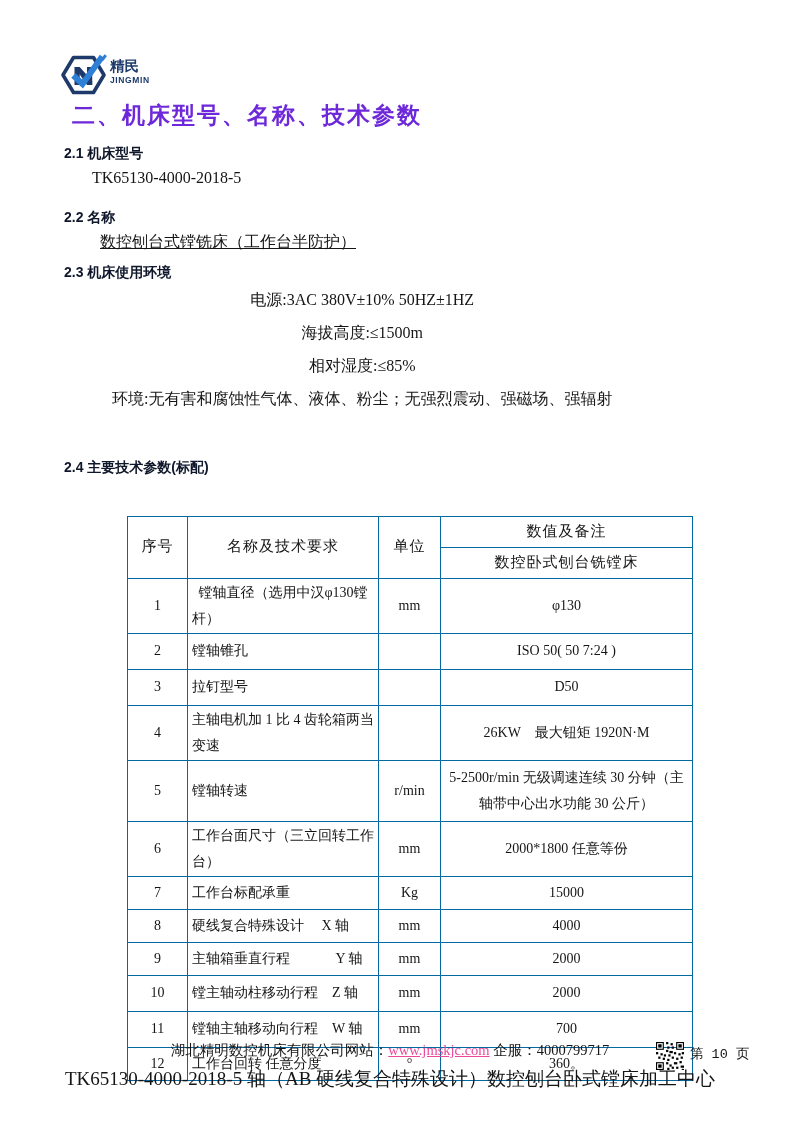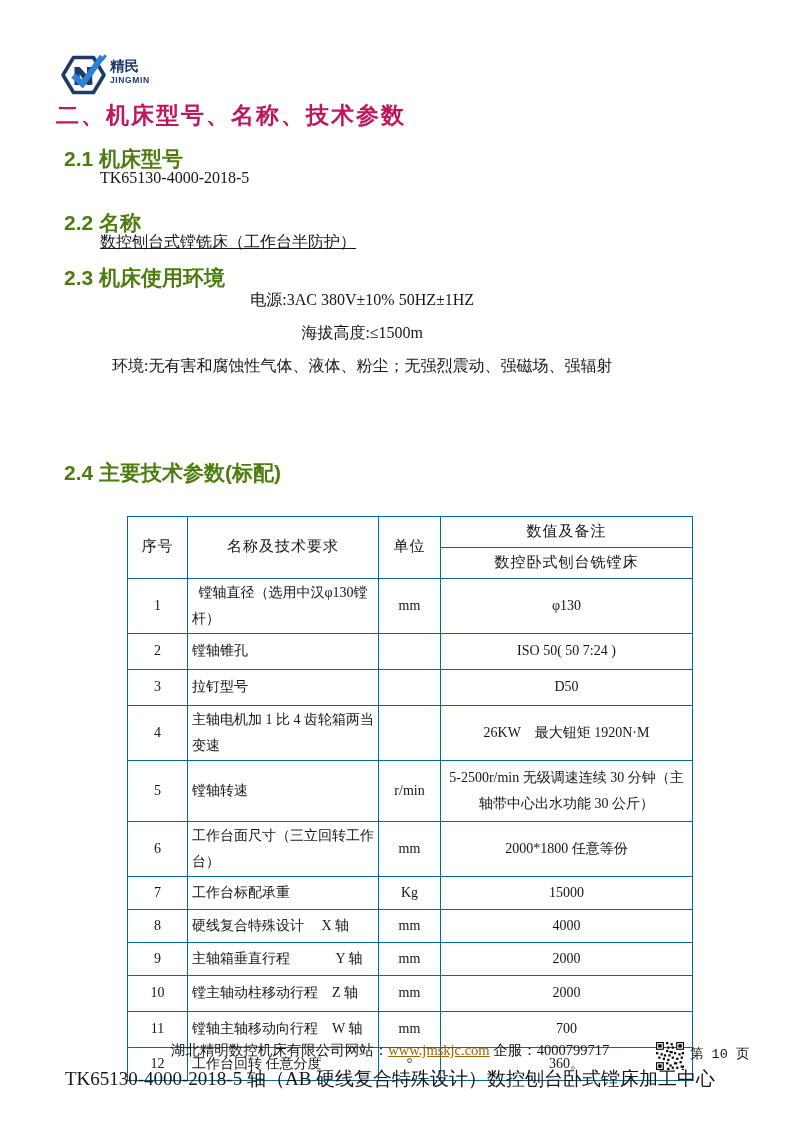--- a/index.html
+++ b/index.html
@@ -6,29 +6,29 @@
   body{
     width:800px;height:1131px;background:#ffffff;position:relative;
     font-family:"Liberation Serif","DejaVu Serif",serif;color:#151515;
     overflow:hidden;
   }
   .abs{position:absolute;}
   
   .logo{left:60px;top:52px;width:130px;height:48px;}
   
   .doc-title{
-    left:56px;top:100px;font-family:"Liberation Sans","DejaVu Sans",sans-serif;
-    font-weight:700;font-size:23px;letter-spacing:2px;color:#be185d;white-space:nowrap;
+    left:72px;top:100px;font-family:"Liberation Sans","DejaVu Sans",sans-serif;
+    font-weight:700;font-size:23px;letter-spacing:2px;color:#6d28d9;white-space:nowrap;
   }
   .sec-head{
     font-family:"Liberation Sans","DejaVu Sans",sans-serif;font-weight:700;
-    font-size:21px;color:#4d7c0f;white-space:nowrap;
+    font-size:14px;color:#0f172a;white-space:nowrap;
   }
   .sec-body{font-size:16px;white-space:nowrap;}
-  .s21h{left:64px;top:145px;} .s21b{left:100px;top:169px;}
+  .s21h{left:64px;top:145px;} .s21b{left:92px;top:169px;}
   .s22h{left:64px;top:209px;} .s22b{left:100px;top:232px;text-decoration:underline;}
   .s23h{left:64px;top:264px;}
   .env-list{left:112px;top:283px;font-size:16px;text-align:center;}
   .env-item{height:33px;line-height:33px;white-space:nowrap;}
   .s24h{left:64px;top:459px;}
   
   .tbl-wrap{left:127px;top:516px;}
   table.spec{border-collapse:collapse;table-layout:fixed;width:565px;background:#fff;}
   table.spec td{
     border:1px solid #0369a1;font-size:14px;text-align:center;vertical-align:middle;
@@ -67,20 +67,21 @@
 <div class="abs sec-head s21h">2.1 机床型号</div>
 <div class="abs sec-body s21b">TK65130-4000-2018-5</div>
 
 <div class="abs sec-head s22h">2.2 名称</div>
 <div class="abs sec-body s22b">数控刨台式镗铣床（工作台半防护）</div>
 
 <div class="abs sec-head s23h">2.3 机床使用环境</div>
 <div class="abs env-list">
   <div class="env-item">电源:3AC 380V±10% 50HZ±1HZ</div>
   <div class="env-item">海拔高度:≤1500m</div>
+  <div class="env-item">相对湿度:≤85%</div>
   <div class="env-item">环境:无有害和腐蚀性气体、液体、粉尘；无强烈震动、强磁场、强辐射</div>
 </div>
 
 <div class="abs sec-head s24h">2.4 主要技术参数(标配)</div>
 
 <div class="abs tbl-wrap">
   <table class="spec">
     <colgroup>
         <col style="width:60px">
         <col style="width:191px">
@@ -168,21 +169,21 @@
         <td>12</td>
         <td class="c-name">工作台回转 任意分度</td>
         <td>°</td>
         <td>360。</td>
       </tr>
     </tbody>
   </table>
 </div>
 
 <div class="abs footer1">
-  <span>湖北精明数控机床有限公司网站：</span><a class="site-link" style="color:#a16207">www.jmskjc.com</a><span>  企服：4000799717</span>
+  <span>湖北精明数控机床有限公司网站：</span><a class="site-link" style="color:#ec4899">www.jmskjc.com</a><span>  企服：4000799717</span>
 </div>
 
 <div class="abs qr">
   <svg width="28" height="28" viewBox="0 0 25 25">
     <rect x="0" y="0" width="7" height="7" fill="#000"></rect>
       <rect x="1" y="1" width="5" height="5" fill="#fff"></rect>
       <rect x="2" y="2" width="3" height="3" fill="#000"></rect>
     <rect x="18" y="0" width="7" height="7" fill="#000"></rect>
       <rect x="19" y="1" width="5" height="5" fill="#fff"></rect>
       <rect x="20" y="2" width="3" height="3" fill="#000"></rect>

